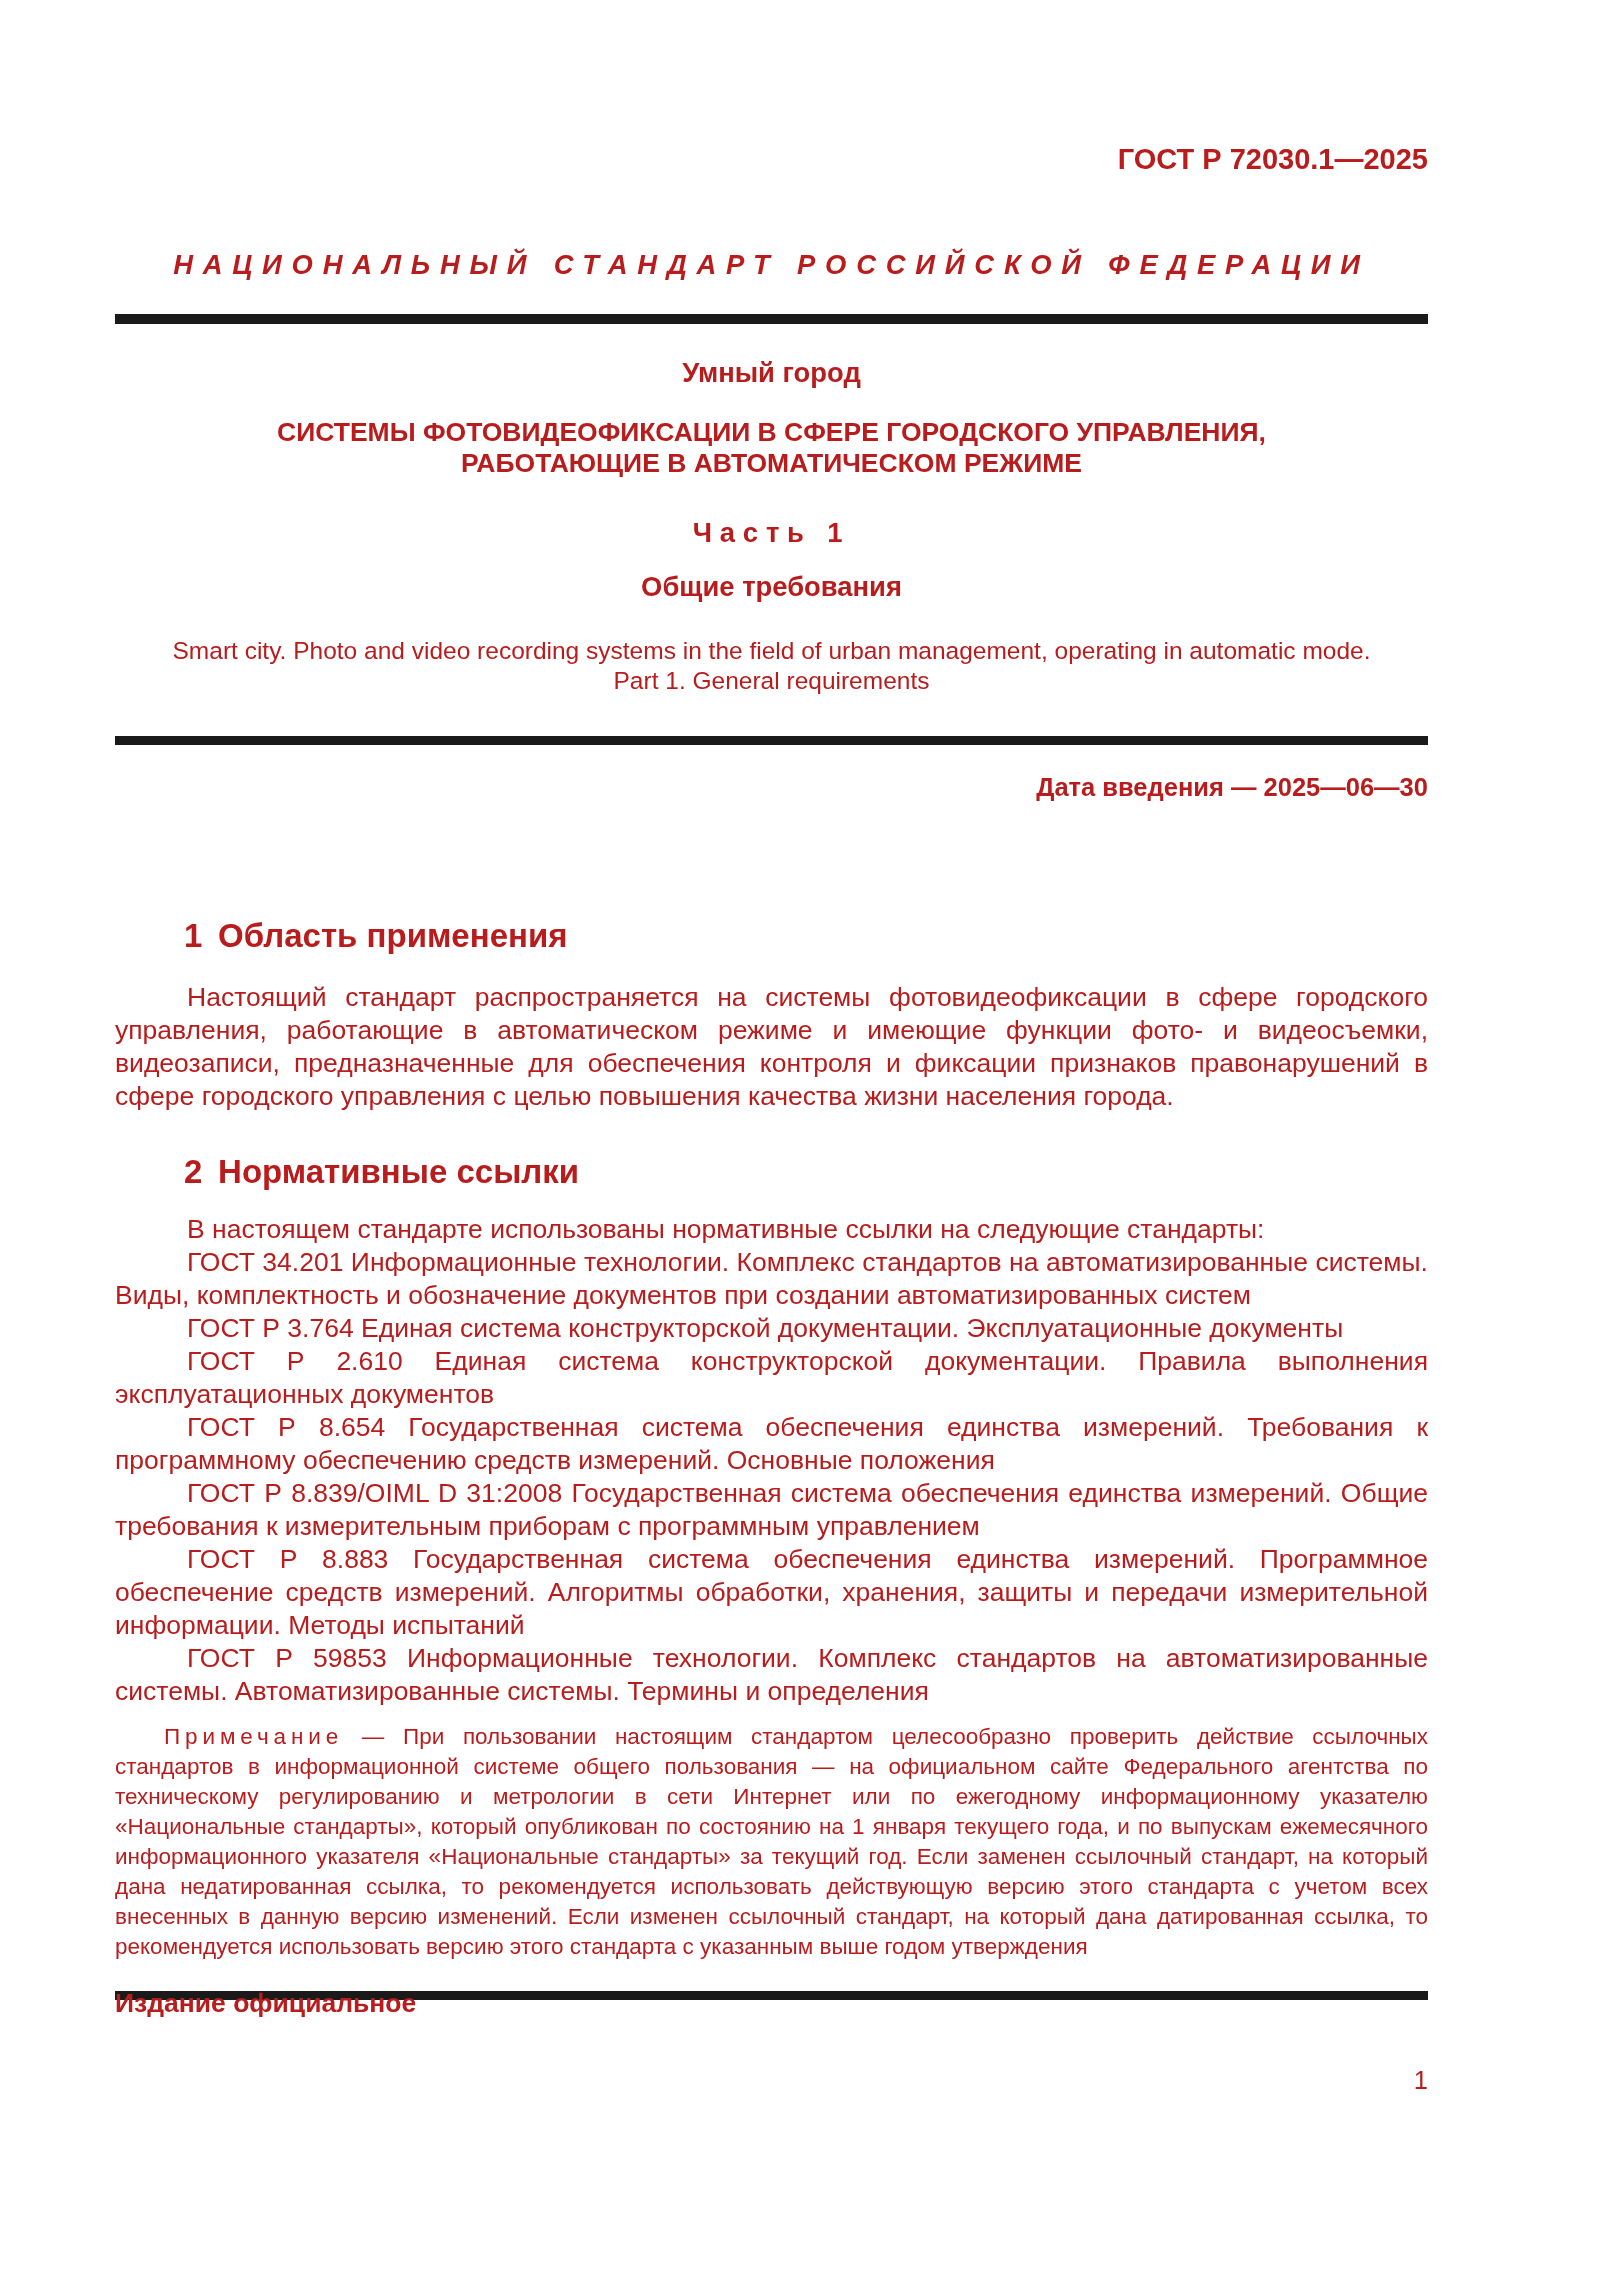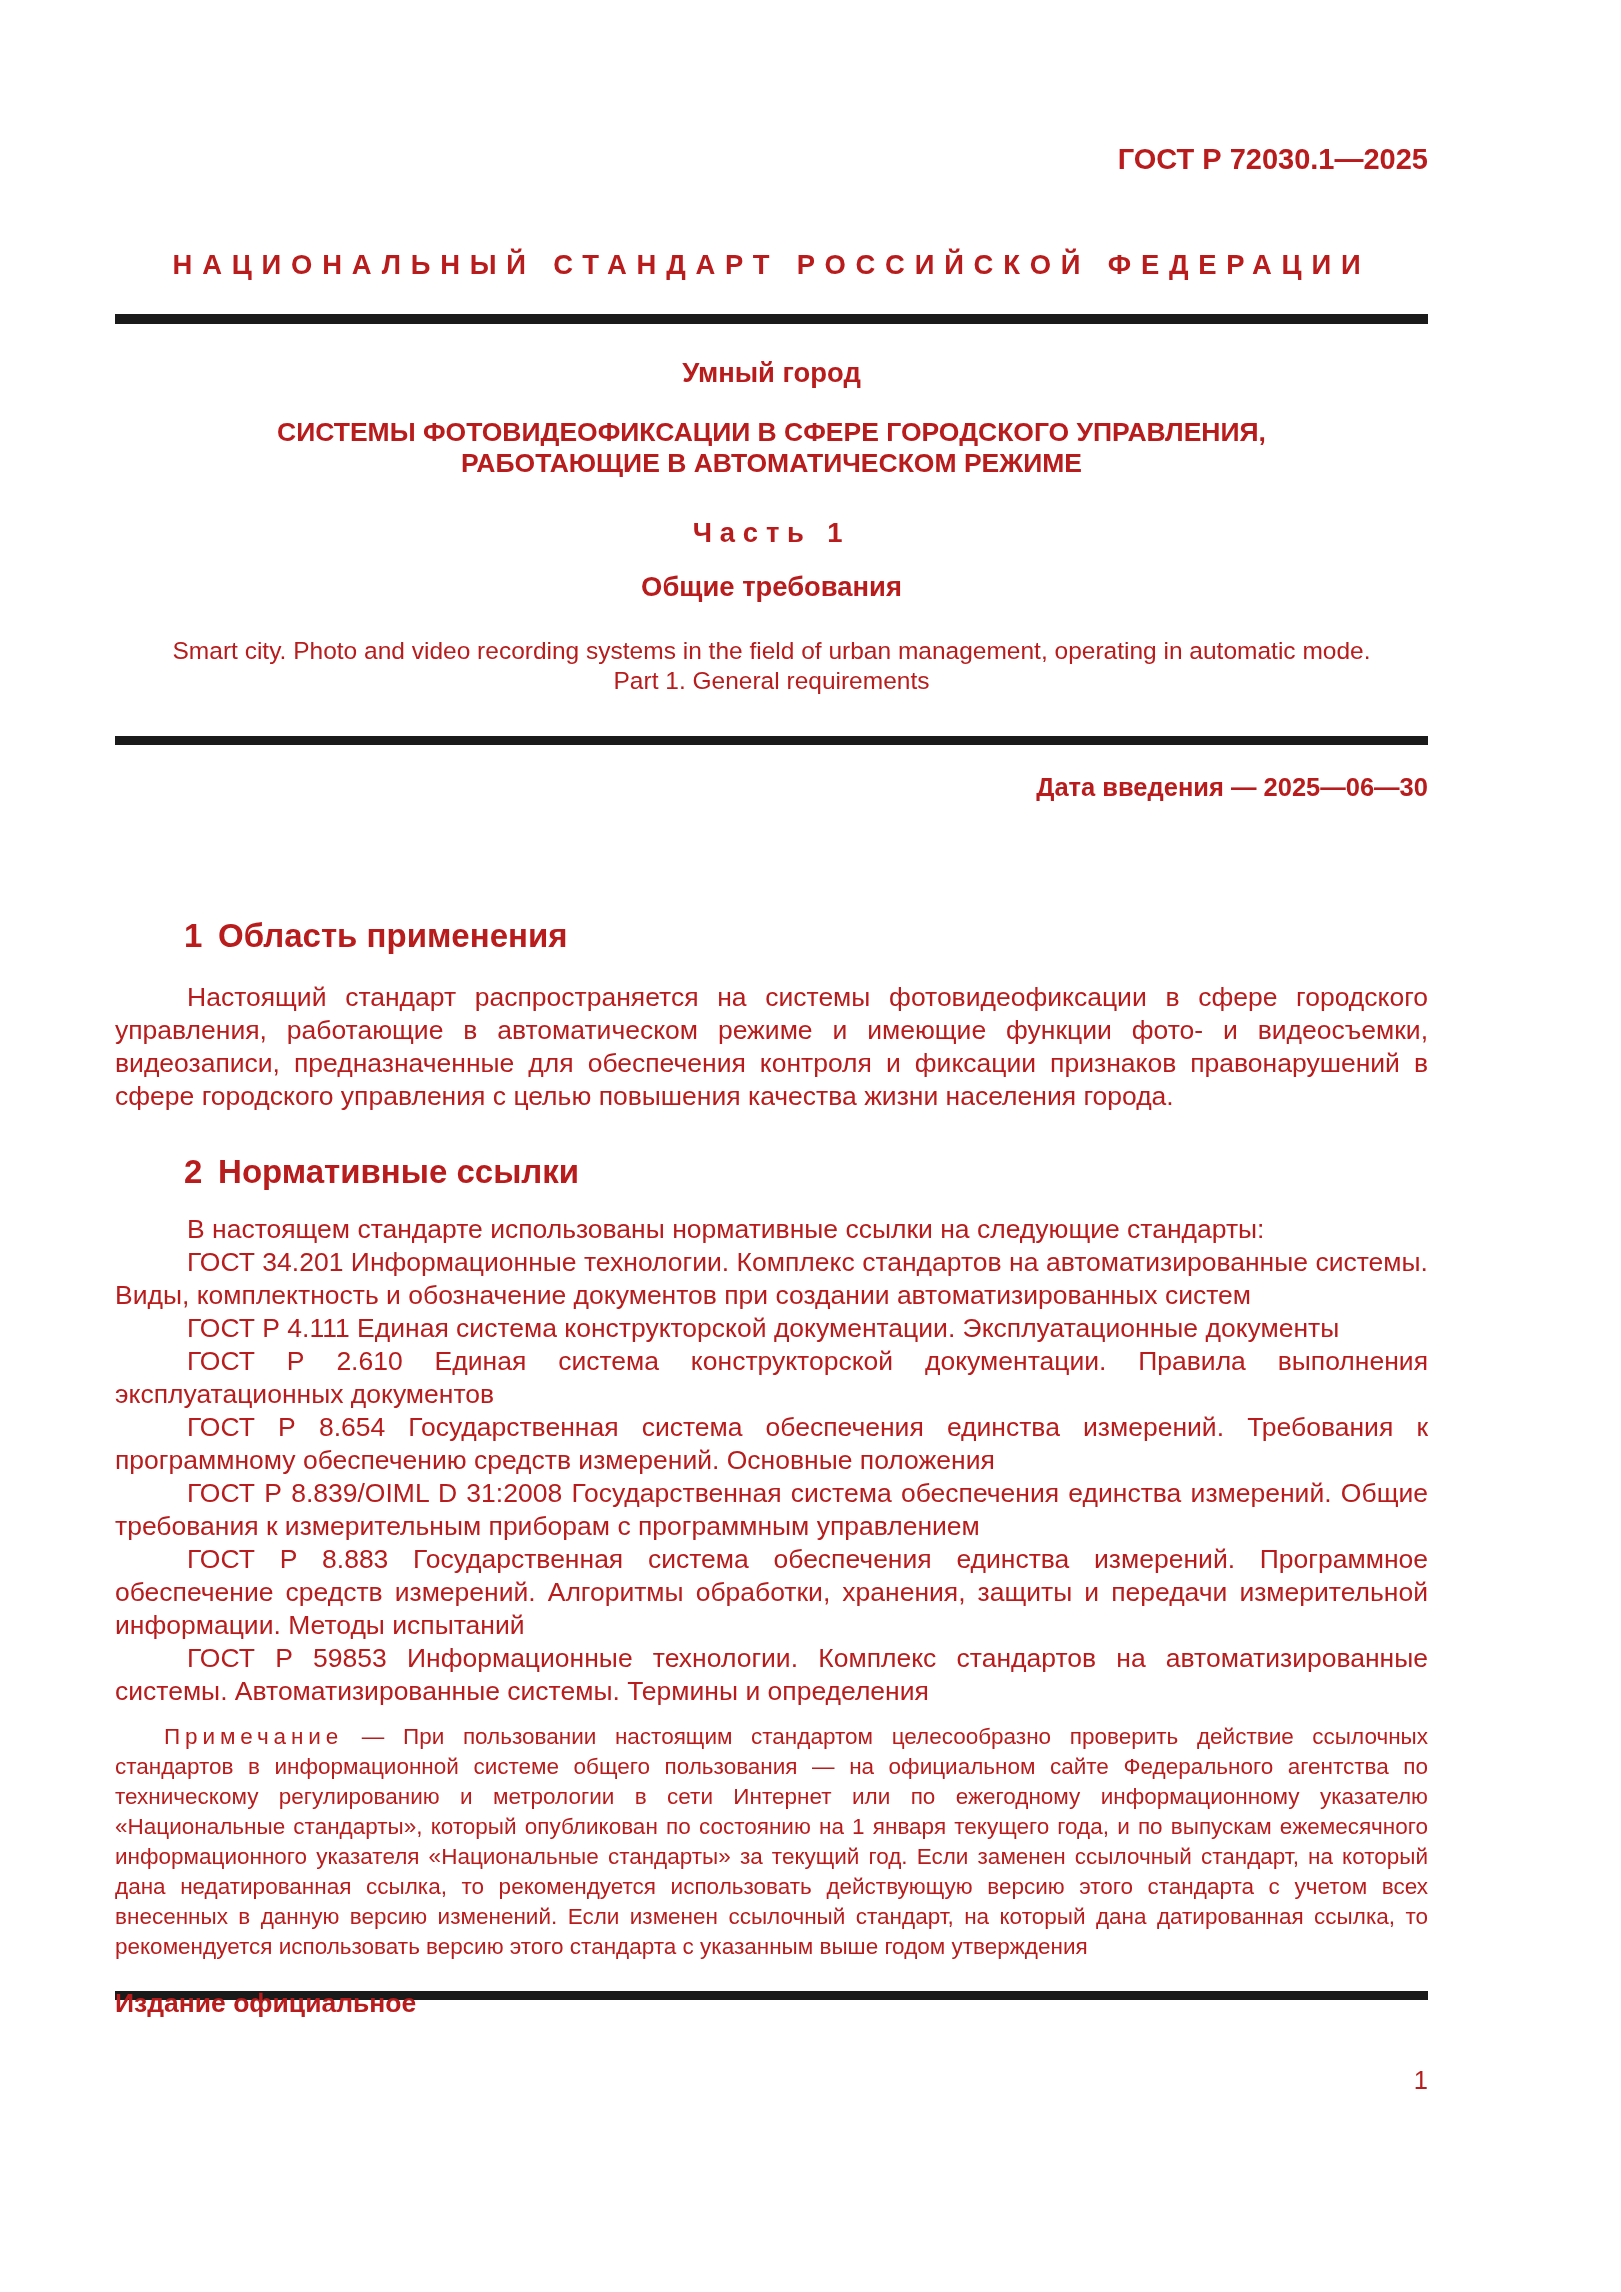--- a/index.html
+++ b/index.html
@@ -36,20 +36,21 @@
   .banner {
     position: absolute;
     top: 249px;
     left: 0;
     width: 100%;
     text-align: center;
     font-size: 27.4px;
     font-weight: bold;
     letter-spacing: 9.8px;
     white-space: nowrap;
+    font-style: italic;
   }
   .rule {
     position: absolute;
     left: 0;
     width: 100%;
     background: #1a1a1a;
   }
   .rule-top   { top: 314px;  height: 9.8px; }
   .rule-mid   { top: 736px;  height: 8.8px;  }
   .rule-foot  { top: 1991px; height: 8.8px;  }
@@ -180,21 +181,21 @@
 
     <div class="body-block scope-block">
       <p>Настоящий стандарт распространяется на системы фотовидеофиксации в сфере городского управления, работающие в автоматическом режиме и имеющие функции фото- и видеосъемки, видеозаписи, предназначенные для обеспечения контроля и фиксации признаков правонарушений в сфере городского управления с целью повышения качества жизни населения города.</p>
     </div>
 
     <h2 class="section-heading heading-2"><span class="num">2</span><span>Нормативные ссылки</span></h2>
 
     <div class="body-block refs-block">
       <p>В настоящем стандарте использованы нормативные ссылки на следующие стандарты:</p>
       <p>ГОСТ 34.201 Информационные технологии. Комплекс стандартов на автоматизированные системы. Виды, комплектность и обозначение документов при создании автоматизированных систем</p>
-      <p>ГОСТ Р 4.111 Единая система конструкторской документации. Эксплуатационные документы</p>
+      <p>ГОСТ Р 3.764 Единая система конструкторской документации. Эксплуатационные документы</p>
       <p>ГОСТ Р 2.610 Единая система конструкторской документации. Правила выполнения эксплуатационных документов</p>
       <p>ГОСТ Р 8.654 Государственная система обеспечения единства измерений. Требования к программному обеспечению средств измерений. Основные положения</p>
       <p>ГОСТ Р 8.839/OIML D 31:2008 Государственная система обеспечения единства измерений. Общие требования к измерительным приборам с программным управлением</p>
       <p>ГОСТ Р 8.883 Государственная система обеспечения единства измерений. Программное обеспечение средств измерений. Алгоритмы обработки, хранения, защиты и передачи измерительной информации. Методы испытаний</p>
       <p>ГОСТ Р 59853 Информационные технологии. Комплекс стандартов на автоматизированные системы. Автоматизированные системы. Термины и определения</p>
     </div>
 
     <div class="note-block">
       <p><span class="note-label">Примечание</span><span> — При пользовании настоящим стандартом целесообразно проверить действие ссылочных стандартов в информационной системе общего пользования — на официальном сайте Федерального агентства по техническому регулированию и метрологии в сети Интернет или по ежегодному информационному указателю «Национальные стандарты», который опубликован по состоянию на 1 января текущего года, и по выпускам ежемесячного информационного указателя «Национальные стандарты» за текущий год. Если заменен ссылочный стандарт, на который дана недатированная ссылка, то рекомендуется использовать действующую версию этого стандарта с учетом всех внесенных в данную версию изменений. Если изменен ссылочный стандарт, на который дана датированная ссылка, то рекомендуется использовать версию этого стандарта с указанным выше годом утверждения</span></p>
     </div>

